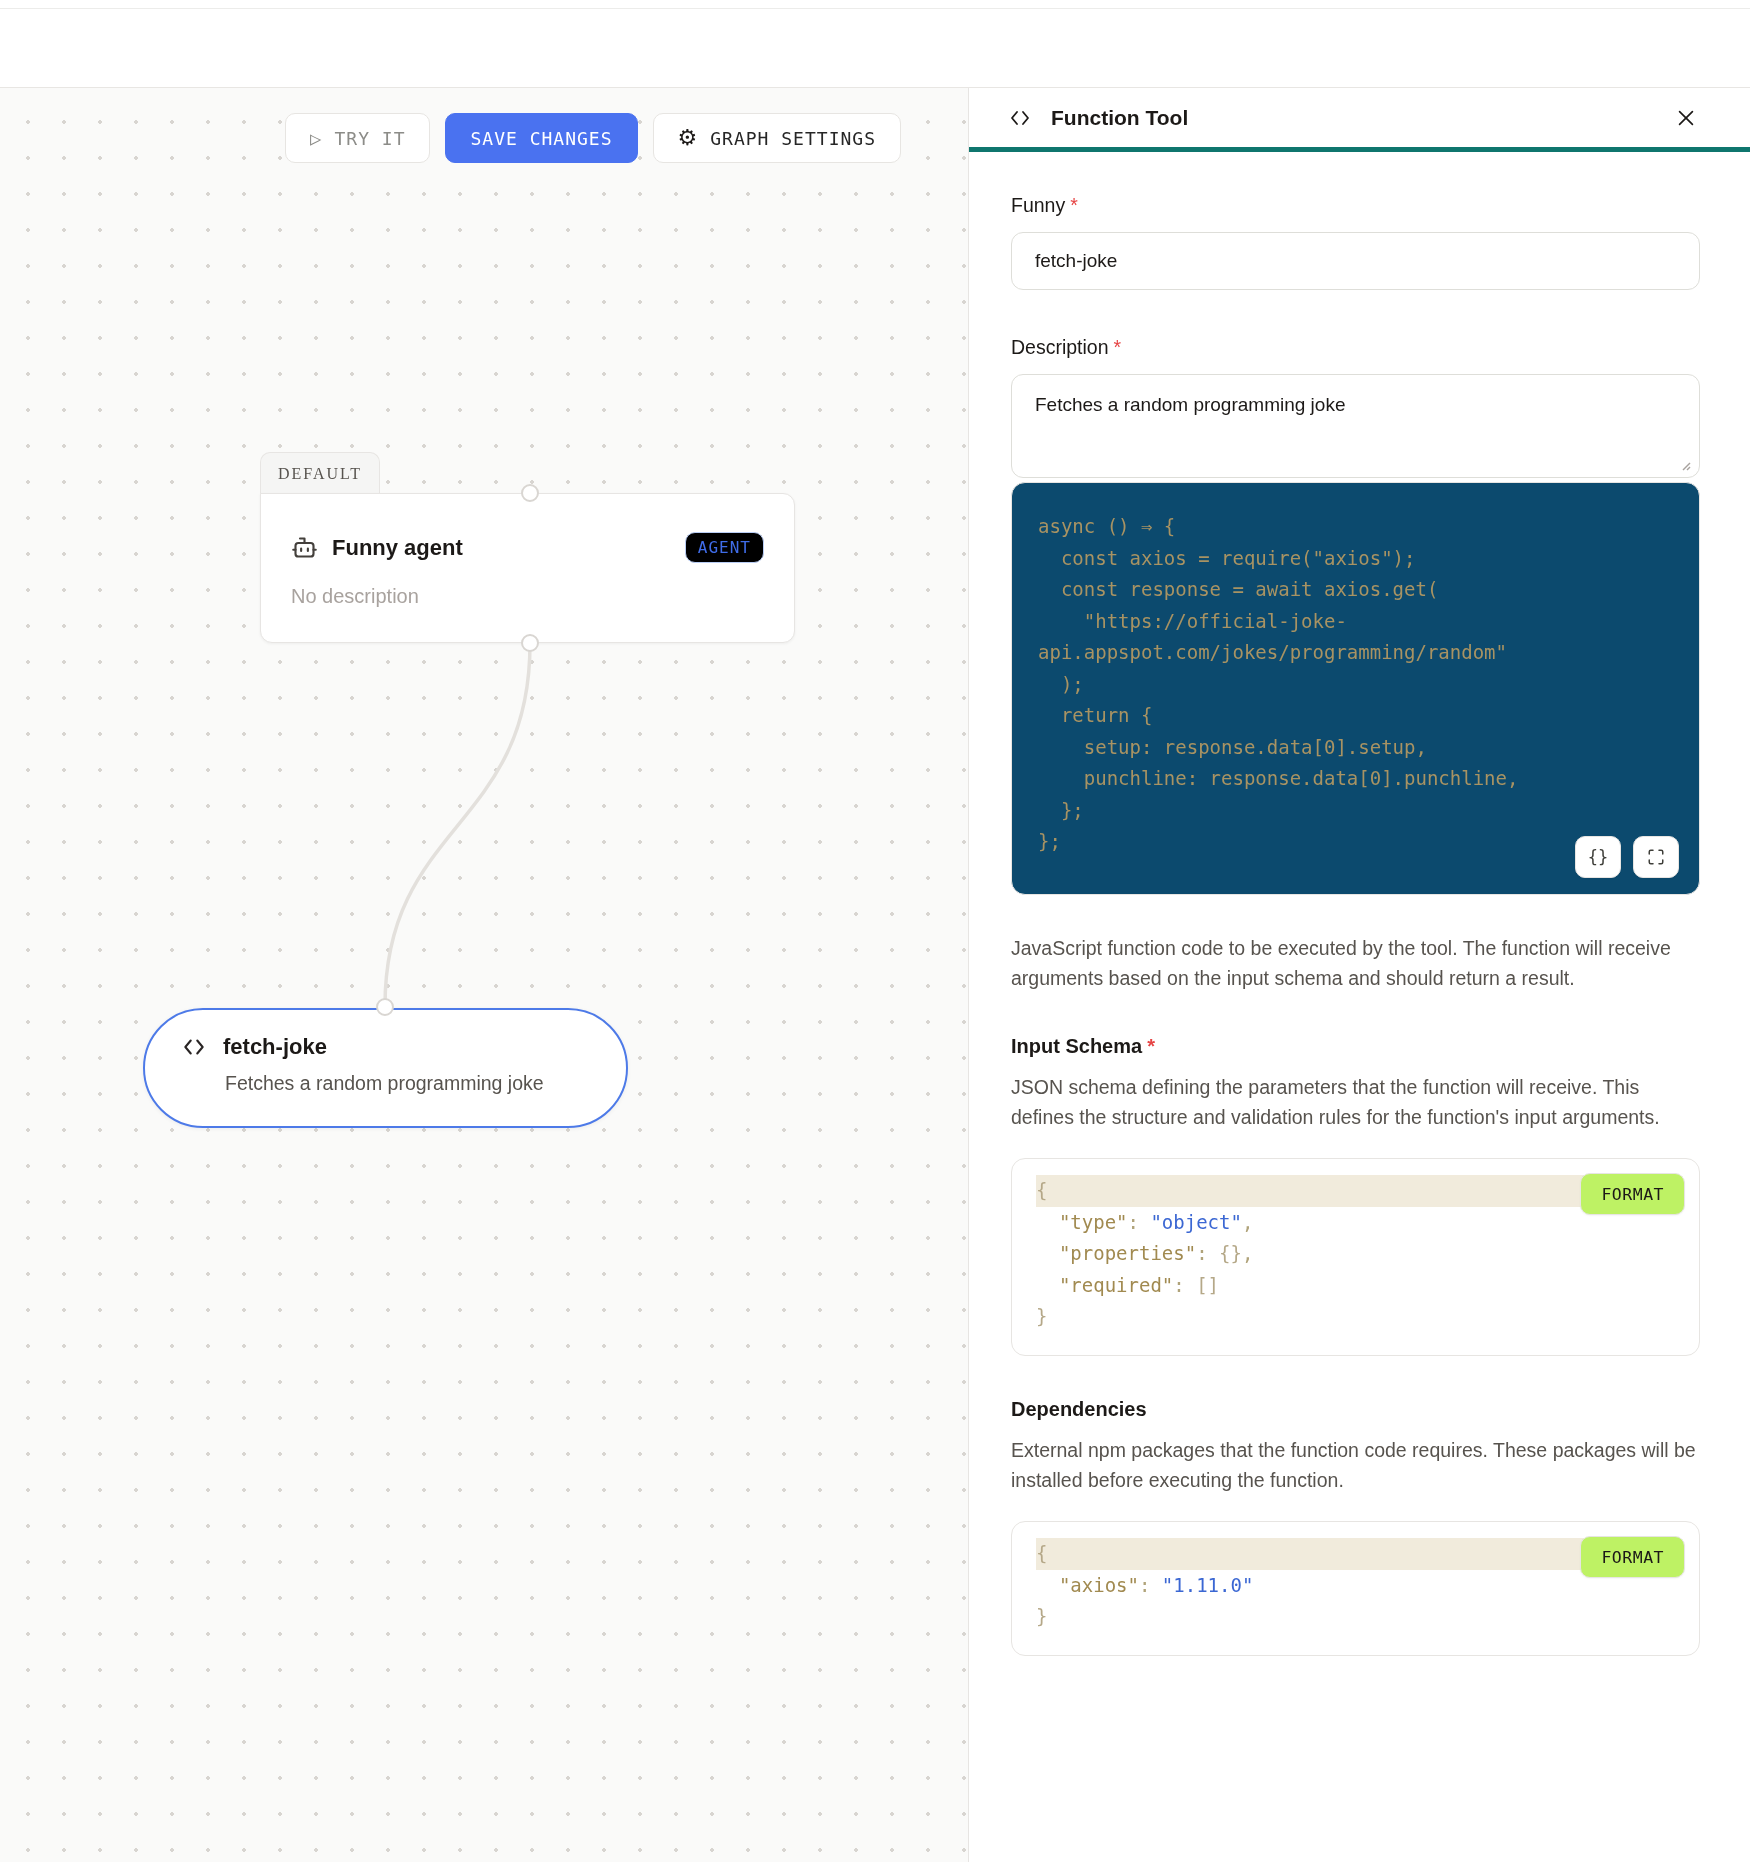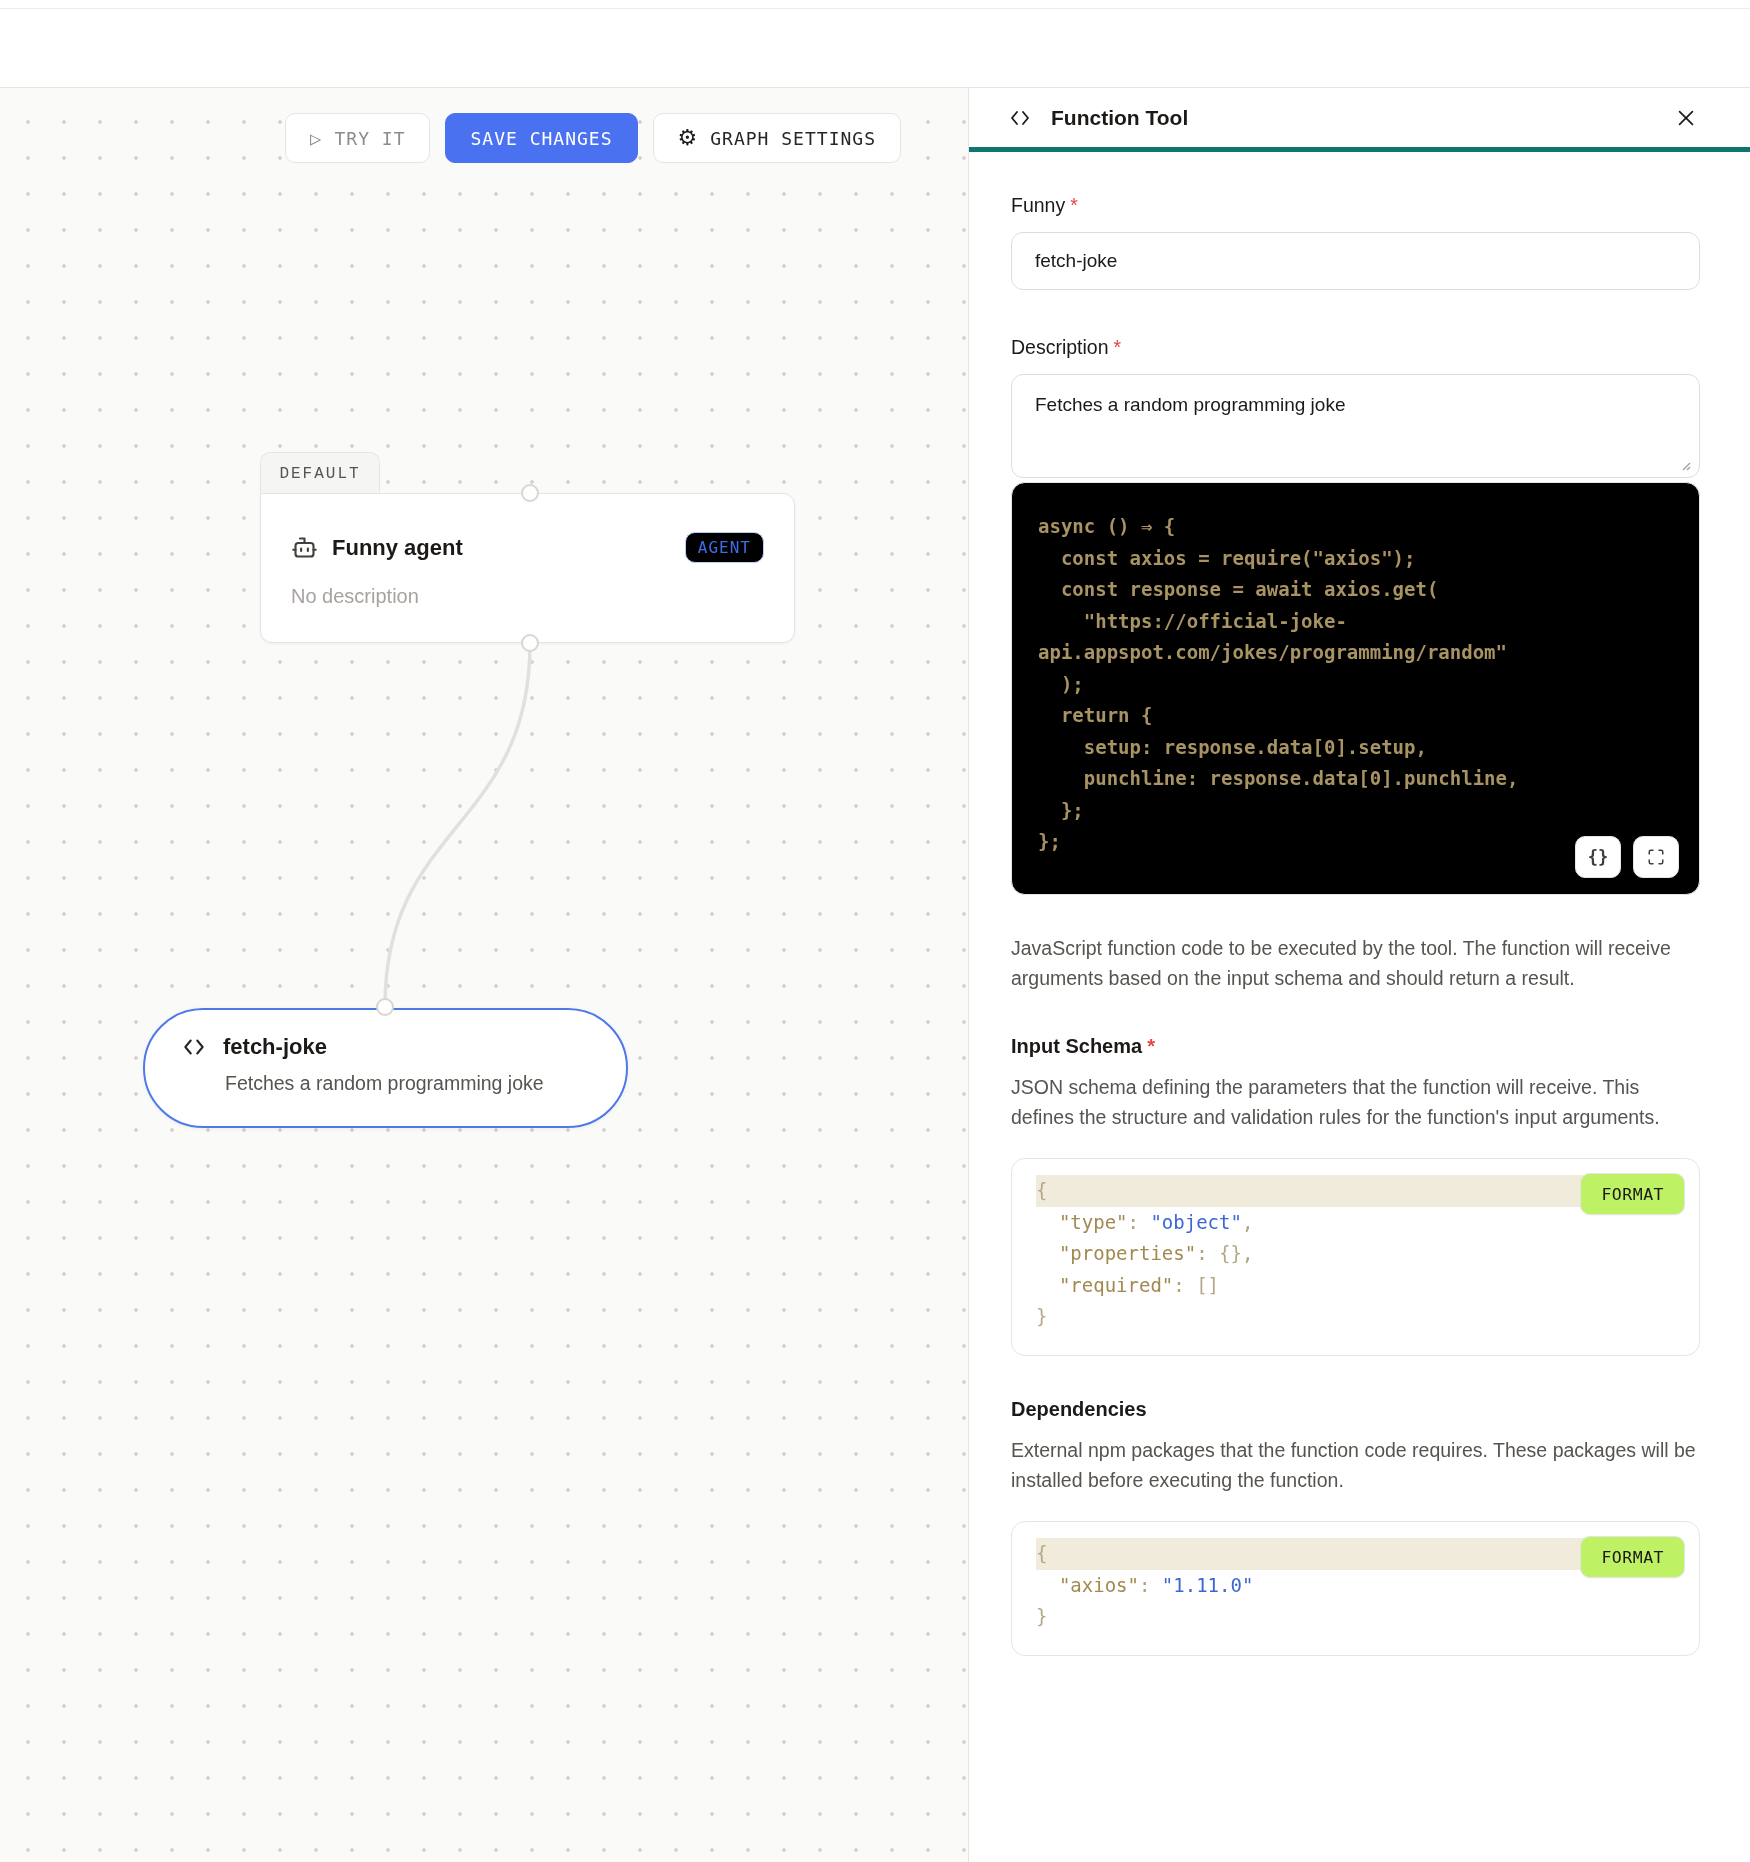--- a/index.html
+++ b/index.html
@@ -31,21 +31,21 @@
   .btn-save  { background:#4a72f0; border:1.5px solid #4a72f0; color:#ffffff; }
   .btn-graph { background:#ffffff; border:1.5px solid #e7e5e2; color:#262626; }
   .play-glyph { font-size:19px; line-height:1; color:#8c8c88; }
   .gear-glyph { font-size:22px; line-height:1; color:#1c1917; font-family:"DejaVu Sans", sans-serif; }
 
   
   .group-tab {
     position:absolute; left:260px; top:364px; width:120px; height:42px;
     background:#f5f5f4; border:1px solid #e7e5e3; border-bottom:none;
     border-radius:10px 10px 0 0; display:flex; align-items:center; justify-content:center;
-    font-family:Liberation Mono, monospace; font-size:16px; letter-spacing:2px; color:#57534e;
+    font-family:Liberation Serif, serif; font-size:16px; letter-spacing:2px; color:#57534e;
   }
   .agent-node {
     position:absolute; left:260px; top:405px; width:535px; height:150px;
     background:#ffffff; border:1px solid #e7e5e3; border-radius:0 12px 12px 12px;
     box-shadow:0 1px 3px rgba(0,0,0,0.05); padding:38px 30px 0 30px;
   }
   .agent-row { display:flex; align-items:center; gap:14px; }
   .agent-title { font-size:22px; font-weight:700; color:#1c1917; flex:1; }
   .agent-badge {
     font-family:"DejaVu Sans Mono", monospace; font-size:16px; letter-spacing:1px;
@@ -96,21 +96,21 @@
   .text-area {
     width:100%; height:104px; border:1.5px solid #deded9; border-radius:12px;
     padding:17px 23px; font-size:19px; color:#1c1917; font-family:"Liberation Sans", sans-serif;
     background:#ffffff; outline:none; resize:none; line-height:1.4;
   }
   .resize-glyph { position:absolute; right:8px; bottom:10px; }
   .mt-section { margin-top:46px; }
 
   .code-editor {
     position:relative; border:1.5px solid #e7e5e2; border-radius:14px;
-    padding:28px 16px 36px 26px; background:#000000;font-weight:bold;
+    padding:28px 16px 36px 26px; background:#0c4a6e;
   }
   .code-pre {
     font-family:"DejaVu Sans Mono", monospace; font-size:19px; line-height:31.5px;
     color:#a89363; white-space:pre; overflow:hidden;
   }
   .editor-actions { position:absolute; right:20px; bottom:16px; display:flex; gap:12px; }
   .mini-btn {
     width:46px; height:42px; background:#ffffff; border:1.5px solid #e7e5e2; border-radius:10px;
     display:flex; align-items:center; justify-content:center; cursor:pointer;
     box-shadow:0 1px 2px rgba(0,0,0,0.05);

